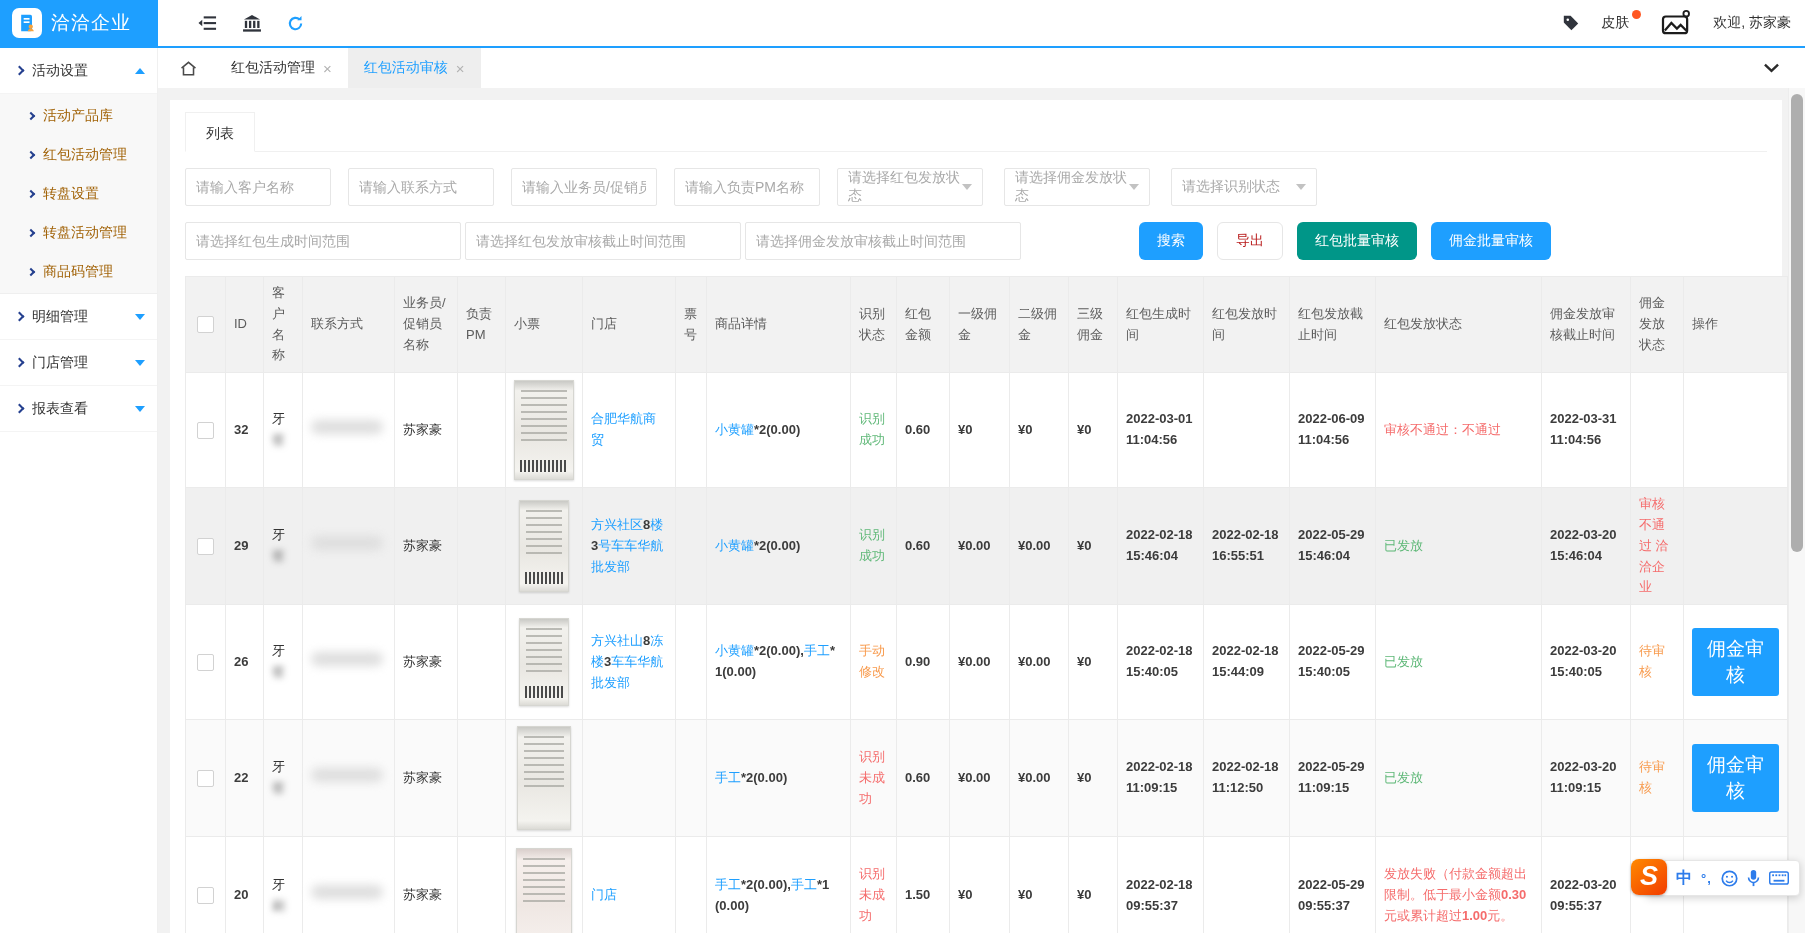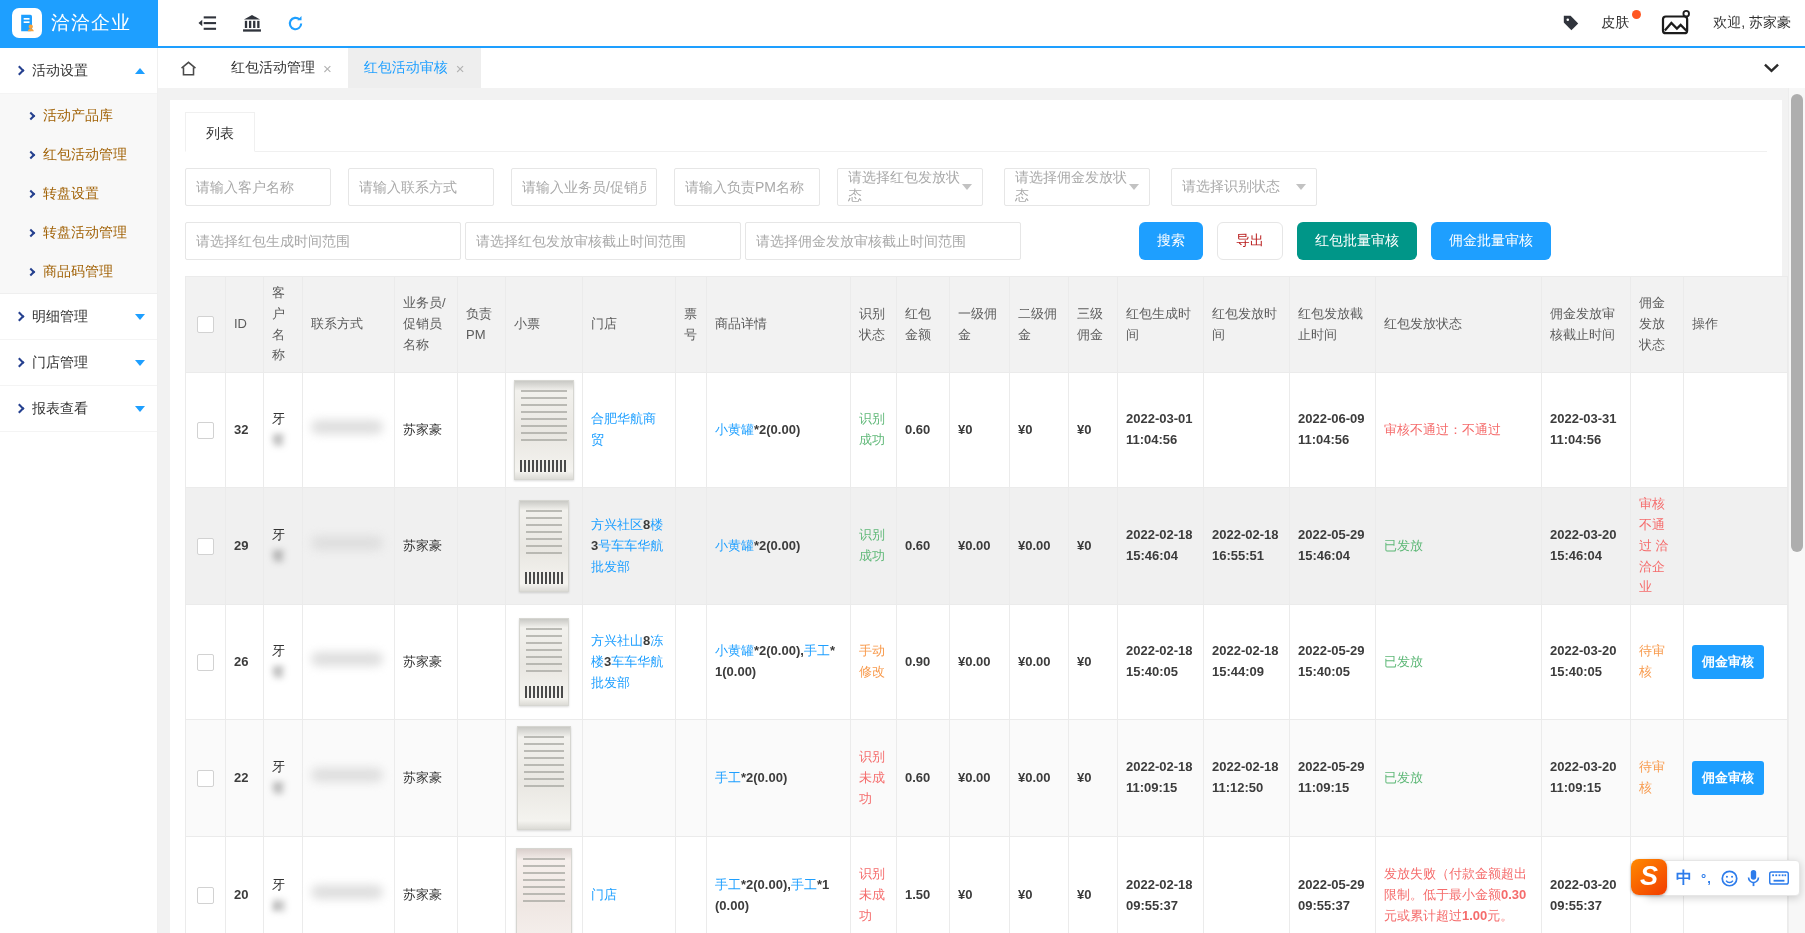--- a/index.html
+++ b/index.html
@@ -71,21 +71,21 @@
   .rw.tall { height:118px; }
   .center { text-align:center; }
   .cb { width:17px; height:17px; border:1px solid #d2d2d2; border-radius:2px; background:#fff; margin:0 auto; cursor:pointer; }
   .num, .dt, .b { font-weight:700; color:#3c3c3c; }
   .lnk { color:#1e9fff; cursor:pointer; }
   .t-green { color:#5fb878; }
   .t-red { color:#f56c6c; }
   .t-orange { color:#f89b4e; }
   .blurb { display:inline-block; width:72px; height:14px; background:#dedede; border-radius:7px; filter:blur(5px); }
   .cblur { filter:blur(3px); color:#666; }
-  .abtn { background:#1e9fff; color:#fff; border:none; border-radius:3px; font-size:13px; padding:8px 10px; cursor:pointer; font-family:inherit;font-weight:bold; }
+  .abtn { background:#1e9fff; color:#fff; border:none; border-radius:3px; font-size:19px; padding:8px 10px; cursor:pointer; font-family:inherit; }
 
   .receipt { position:relative; margin:0 auto; background:linear-gradient(180deg,#c9c9c5,#f2f1ed 10%,#e9e7e2 55%,#f4f3ef 92%,#dcdbd6); border:1px solid #d6d6d1; box-shadow:0 1px 2px rgba(0,0,0,.15); }
   .receipt::before { content:""; position:absolute; left:6px; right:6px; top:9px; height:52%; background:repeating-linear-gradient(180deg,#a8a8a2 0 2px,transparent 2px 7px); opacity:.75; }
   .receipt::after { content:""; position:absolute; left:5px; right:5px; bottom:7px; height:12px; background:repeating-linear-gradient(90deg,#4a4a4a 0 2px,transparent 2px 4px); }
   .receipt.nobar::after { display:none; }
   .receipt.pink { background:linear-gradient(180deg,#d9cfcc,#f6efec 12%,#efe7e3 60%,#f6f0ed); }
 
   
   .vscroll { position:absolute; right:0; top:88px; width:17px; bottom:0; background:#f7f7f7; border-left:1px solid #ededed; z-index:6; }
   .vthumb { position:absolute; left:2px; top:6px; width:12px; height:458px; background:#aeaeae; border-radius:6px; }

